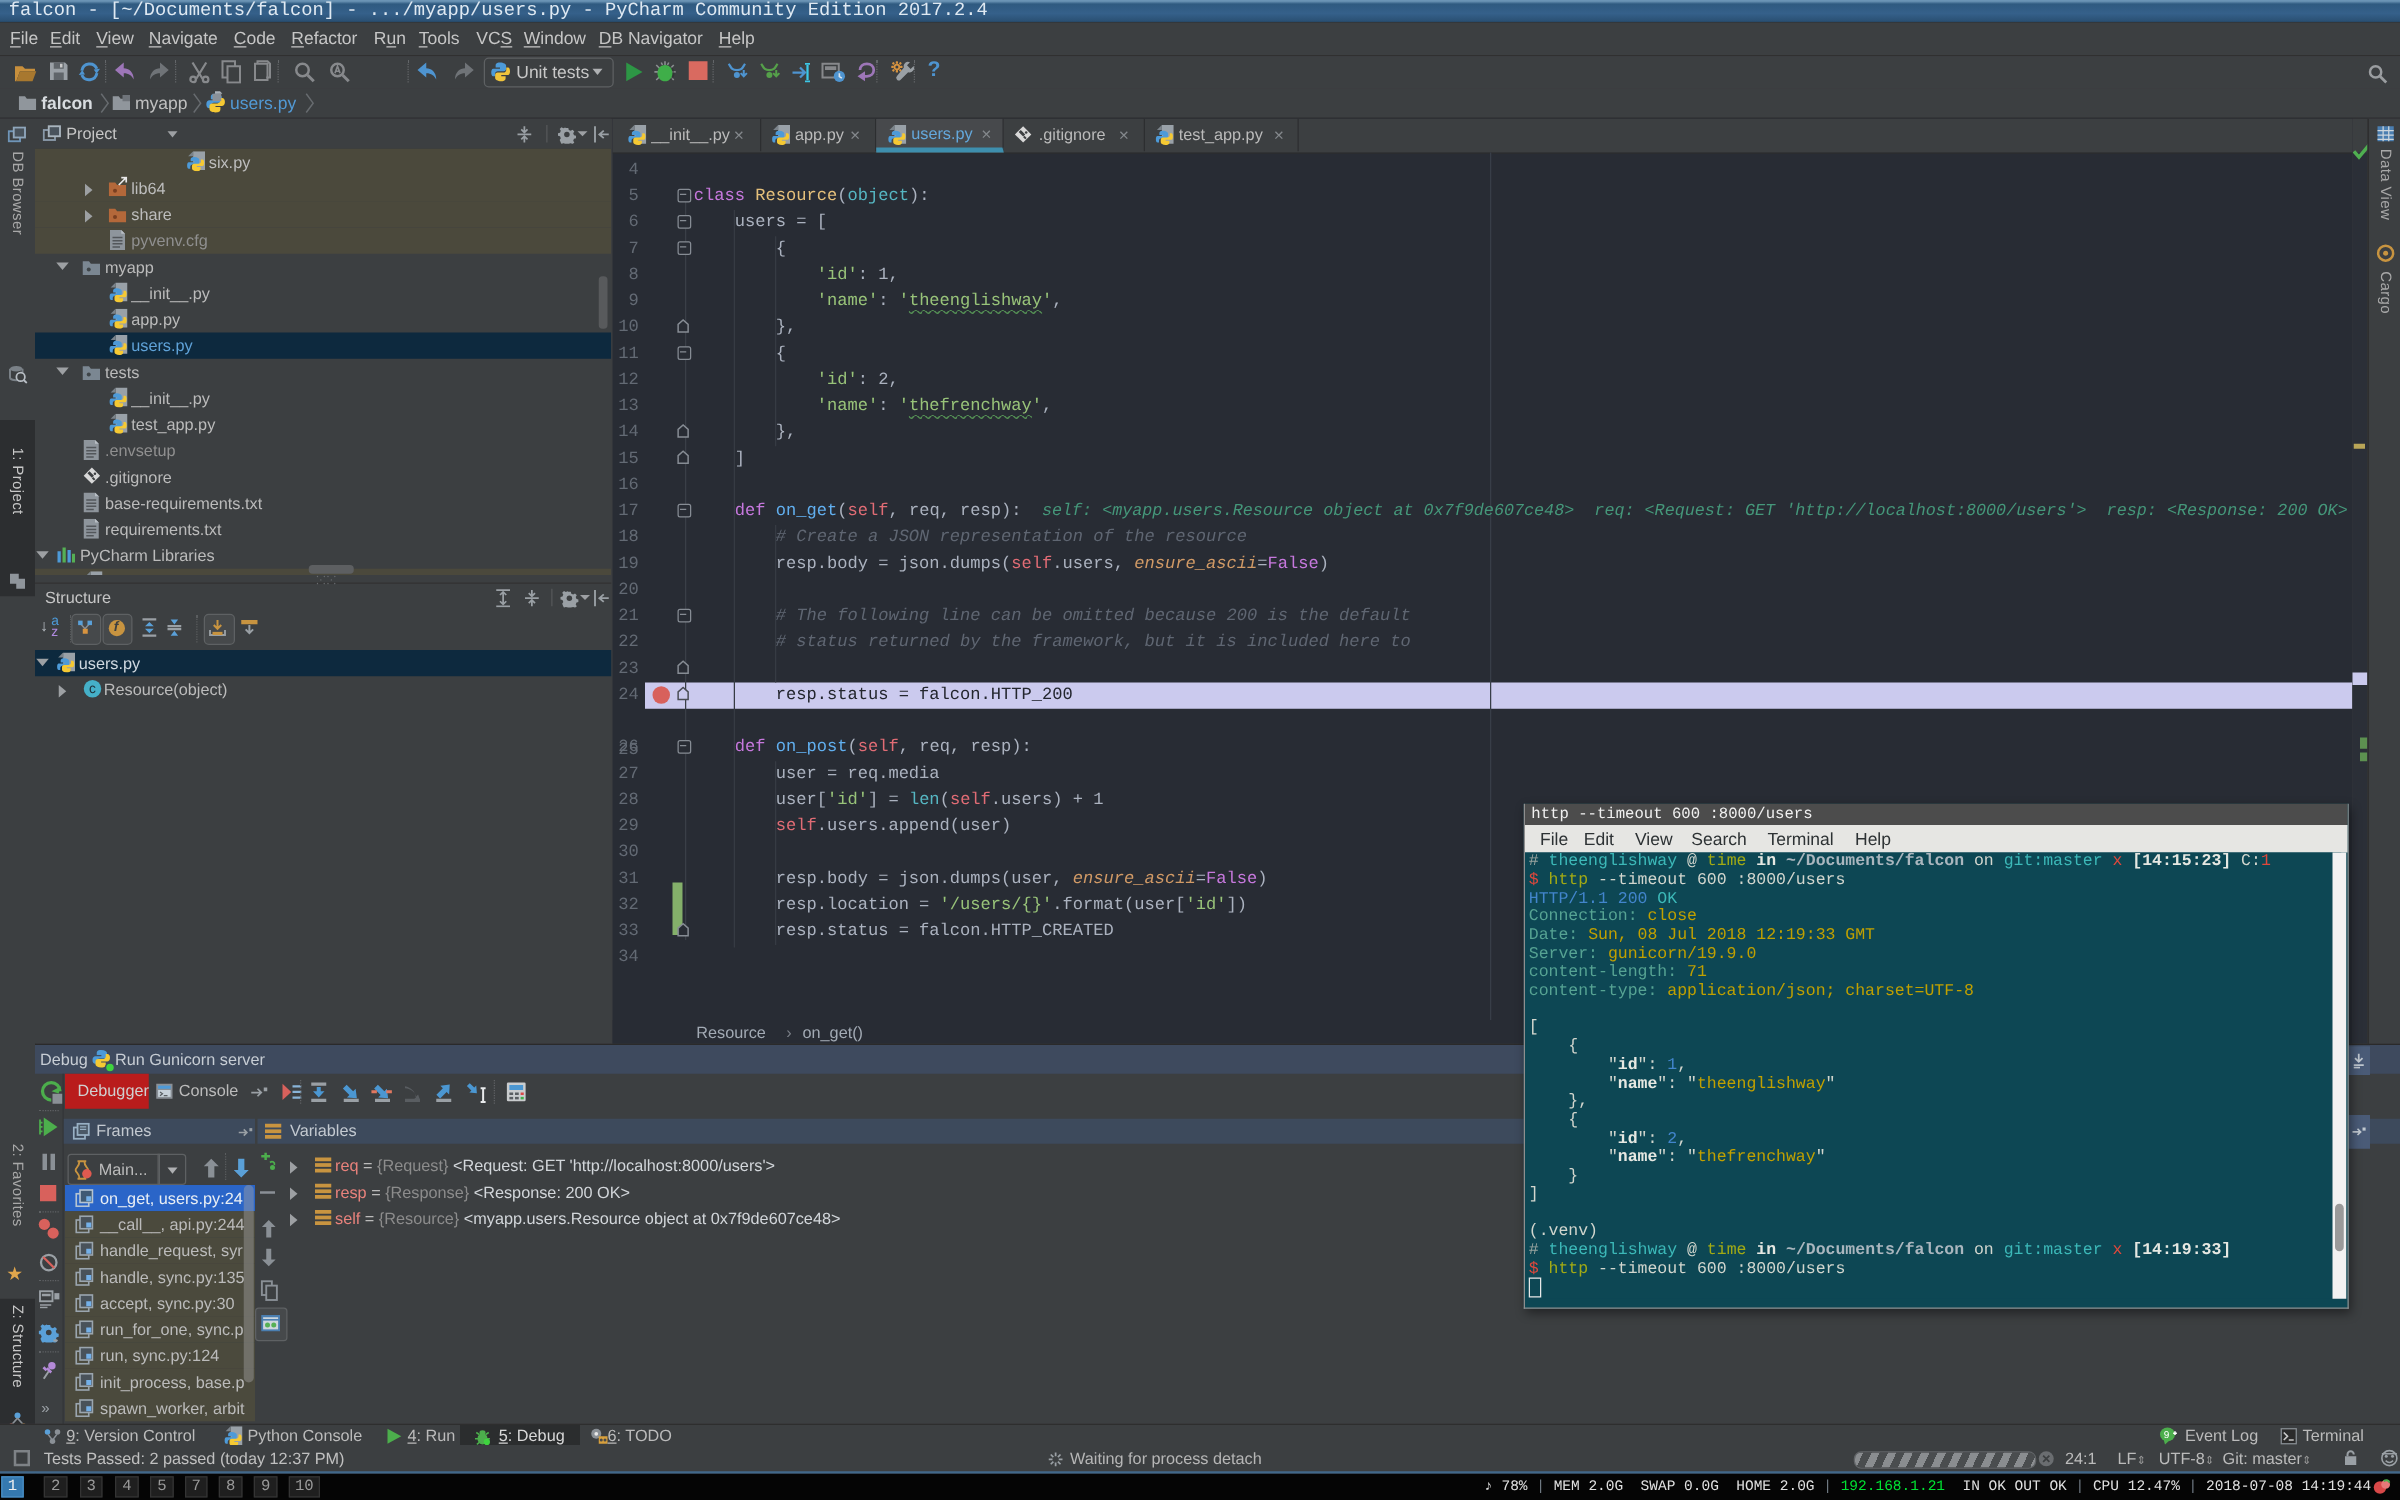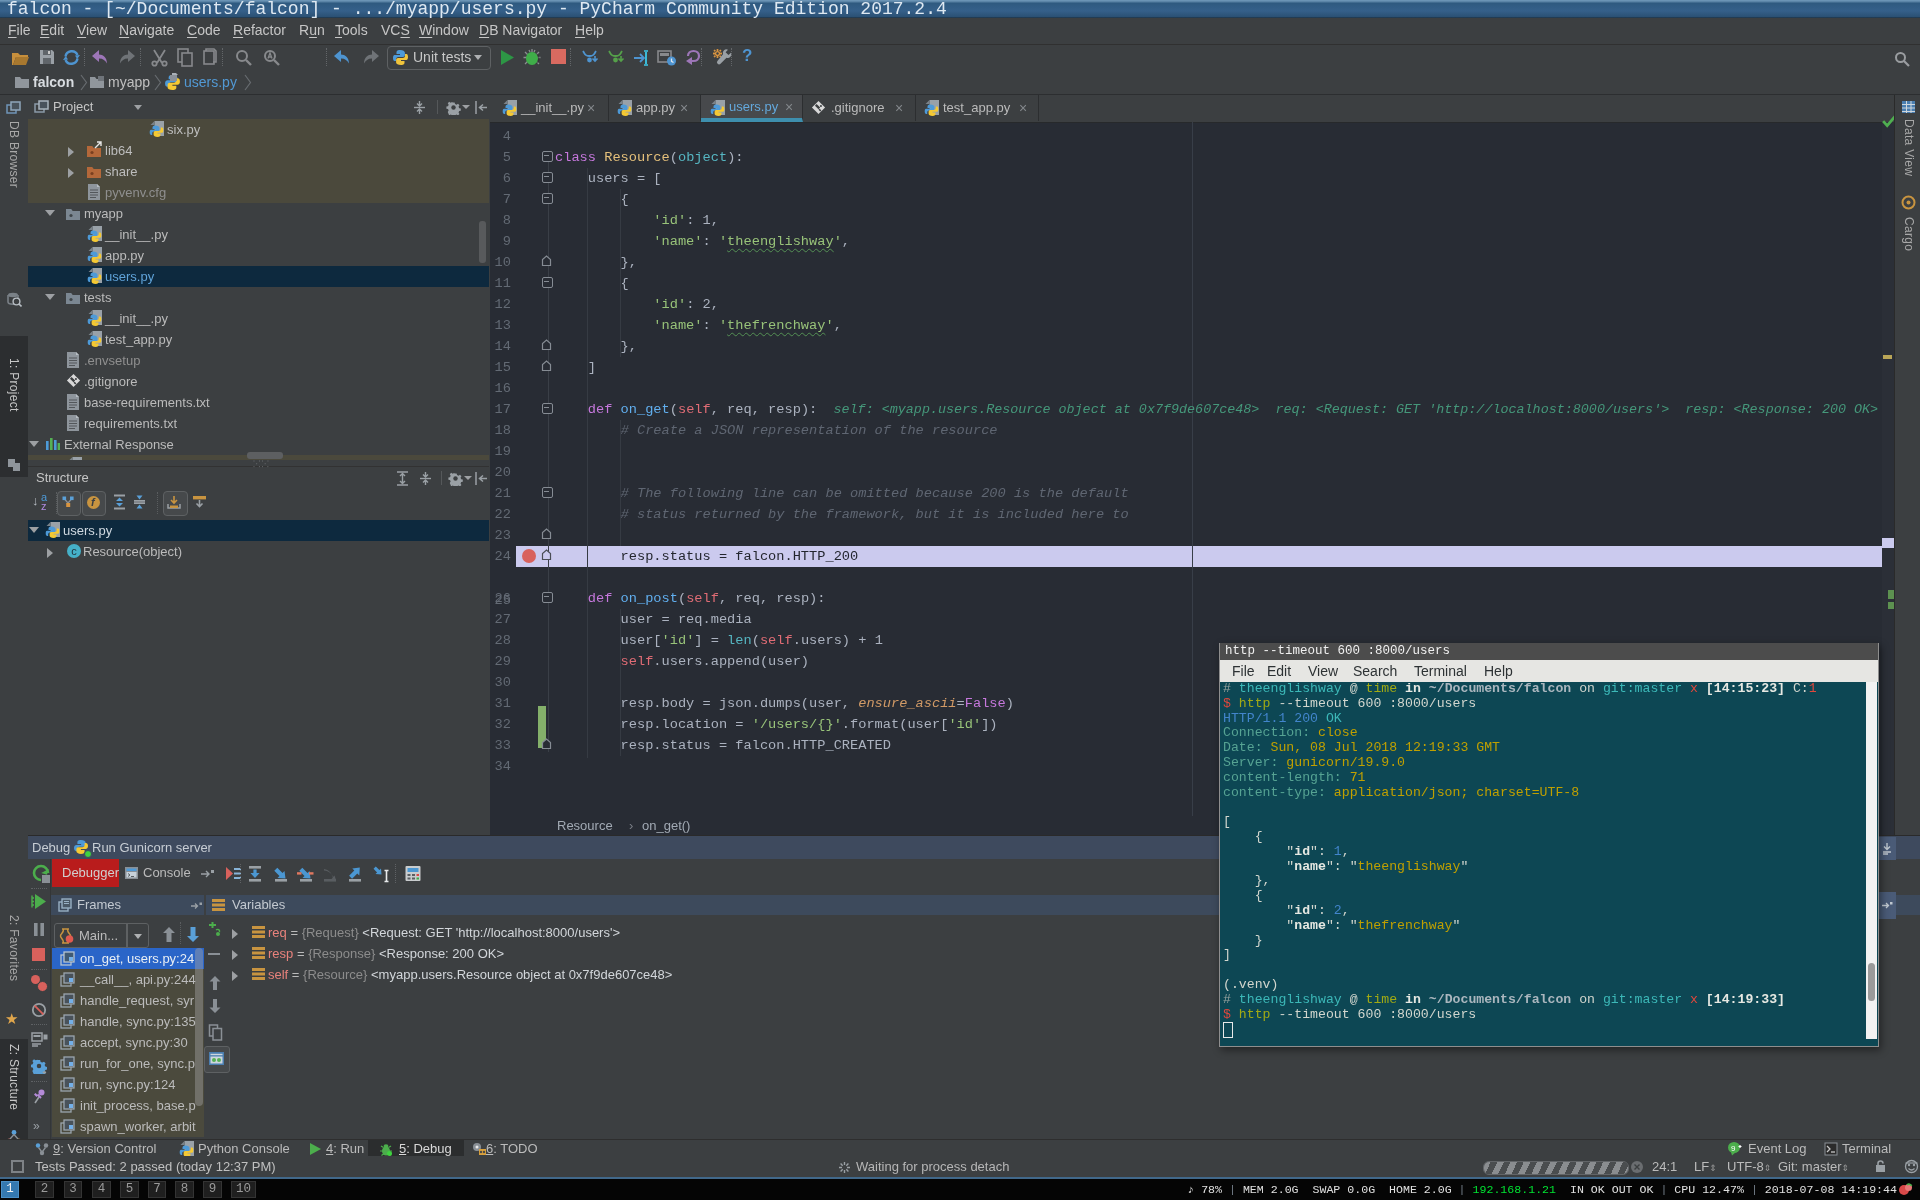--- a/index.html
+++ b/index.html
@@ -1,21 +1,21 @@
 <!DOCTYPE html>
 <html><head><meta charset="utf-8">
 <style>
 html,body{margin:0;padding:0;background:#000;}
 #app{position:relative;width:1920px;height:1200px;overflow:hidden;
   font-family:"Liberation Sans",sans-serif;font-size:13px;color:#bbbbbb;background:#3c3f41;}
 .abs{position:absolute;}
 
 #titlebar{left:0;top:0;width:1920px;height:18px;
   background:linear-gradient(180deg,#6b94b5 0,#6b94b5 5%,#2f5a80 18%,#35608a 60%,#2a5073 95%,#17222c 100%);
-  color:#dfe9f2;font-family:"Liberation Mono",monospace;font-size:18px;line-height:18px;}
+  color:#dfe9f2;font-family:"Liberation Mono",monospace;font-size:15px;line-height:18px;}
 #titlebar span{position:absolute;left:7px;top:0;}
 #menubar{left:0;top:18px;width:1920px;height:26px;background:#3c3f41;border-bottom:1px solid #303030;color:#c6c6c6;font-size:14px;}
 #menubar i{position:absolute;top:4px;font-style:normal;}
 #menubar u{text-decoration:underline;text-underline-offset:2px;}
 #toolbar{left:0;top:45px;width:1920px;height:26px;background:#3c3f41;}
 #crumbs{left:0;top:71px;width:1920px;height:23px;background:#3c3f41;border-bottom:1px solid #2c2e30;}
 .crumbtx{position:absolute;top:3px;font-size:14px;text-align:right;}
 .chev{position:absolute;top:3px;width:8px;height:17px;}
 
 #lstrip{left:0;top:95px;width:28px;height:1086px;background:#3c3f41;border-right:1px solid #323232;}
@@ -445,21 +445,21 @@
 <div class="trow" style="top:339px">
         <div class="arr arrdn" style="left:1px"></div>
         <svg class="ic" style="left:17px;top:3px" width="15" height="14" viewBox="0 0 15 14">
           <g>
             <rect x="1" y="4" width="2.6" height="9" fill="#4d9ad8"></rect>
             <rect x="5" y="1" width="2.6" height="12" fill="#55b055"></rect>
             <rect x="9" y="3" width="2.6" height="10" fill="#4d9ad8"></rect>
             <rect x="12.6" y="6" width="2.4" height="7" fill="#55b055"></rect>
           </g>
         </svg>
-        <span class="abs" style="left:36px">External Response</span>
+        <span class="abs" style="left:36px">PyCharm Libraries</span>
       </div>
 <div class="trow olive" style="top:360px">
         <svg class="ic" style="left:39px;top:2px" width="15" height="16">
           <use href="#pyf"></use>
         </svg>
         <span class="abs" style="left:56px;color:#8f8f8f">&lt; Python 3.5.3 virtualenv at ~/Documents/falcon/.venv &gt; /hom</span>
       </div>
 <div class="abs" style="left:219px;top:357px;width:36px;height:7px;background:#5d5f61;border-radius:3px"></div>
 <div class="abs" style="left:451px;top:126px;width:7px;height:42px;background:#585a5c;border-radius:3px"></div>
 </div>
@@ -654,20 +654,21 @@
 <div class="cl" style="top:88px">            <span class="st">'id'</span>: 1,</div>
 <div class="cl" style="top:109px">            <span class="st">'name'</span>: <span class="st">'<span class="typo">theenglishway</span>'</span>,</div>
 <div class="cl" style="top:130px">        },</div>
 <div class="cl" style="top:151px">        {</div>
 <div class="cl" style="top:172px">            <span class="st">'id'</span>: 2,</div>
 <div class="cl" style="top:193px">            <span class="st">'name'</span>: <span class="st">'<span class="typo">thefrenchway</span>'</span>,</div>
 <div class="cl" style="top:214px">        },</div>
 <div class="cl" style="top:235px">    ]</div>
 <div class="cl" style="top:277px">    <span class="k">def</span> <span class="fn">on_get</span>(<span class="sf">self</span>, req, resp): <span class="hint"> self: &lt;myapp.users.Resource object at 0x7f9de607ce48&gt;  req: &lt;Request: GET 'http://localhost:8000/users'&gt;  resp: &lt;Response: 200 OK&gt;</span></div>
 <div class="cl" style="top:298px">        <span class="cm"># Create a JSON representation of the resource</span></div>
+<div class="cl" style="top:319px">        resp.body = json.dumps(<span class="sf">self</span>.users, <span class="pa">ensure_ascii</span>=<span class="k">False</span>)</div>
 <div class="cl" style="top:361px">        <span class="cm"># The following line can be omitted because 200 is the default</span></div>
 <div class="cl" style="top:382px">        <span class="cm"># status returned by the framework, but it is included here to</span></div>
 <div class="cl" style="top:424px;color:#23262e">        resp.status = falcon.HTTP_200</div>
 <div class="cl" style="top:466px">    <span class="k">def</span> <span class="fn">on_post</span>(<span class="sf">self</span>, req, resp):</div>
 <div class="cl" style="top:487px">        user = req.media</div>
 <div class="cl" style="top:508px">        user[<span class="st">'id'</span>] = <span class="ob">len</span>(<span class="sf">self</span>.users) + 1</div>
 <div class="cl" style="top:529px">        <span class="sf">self</span>.users.append(user)</div>
 <div class="cl" style="top:571px">        resp.body = json.dumps(user, <span class="pa">ensure_ascii</span>=<span class="k">False</span>)</div>
 <div class="cl" style="top:592px">        resp.location = <span class="st">'/users/{}'</span>.format(user[<span class="st">'id'</span>])</div>
 <div class="cl" style="top:613px">        resp.status = falcon.HTTP_CREATED</div>

